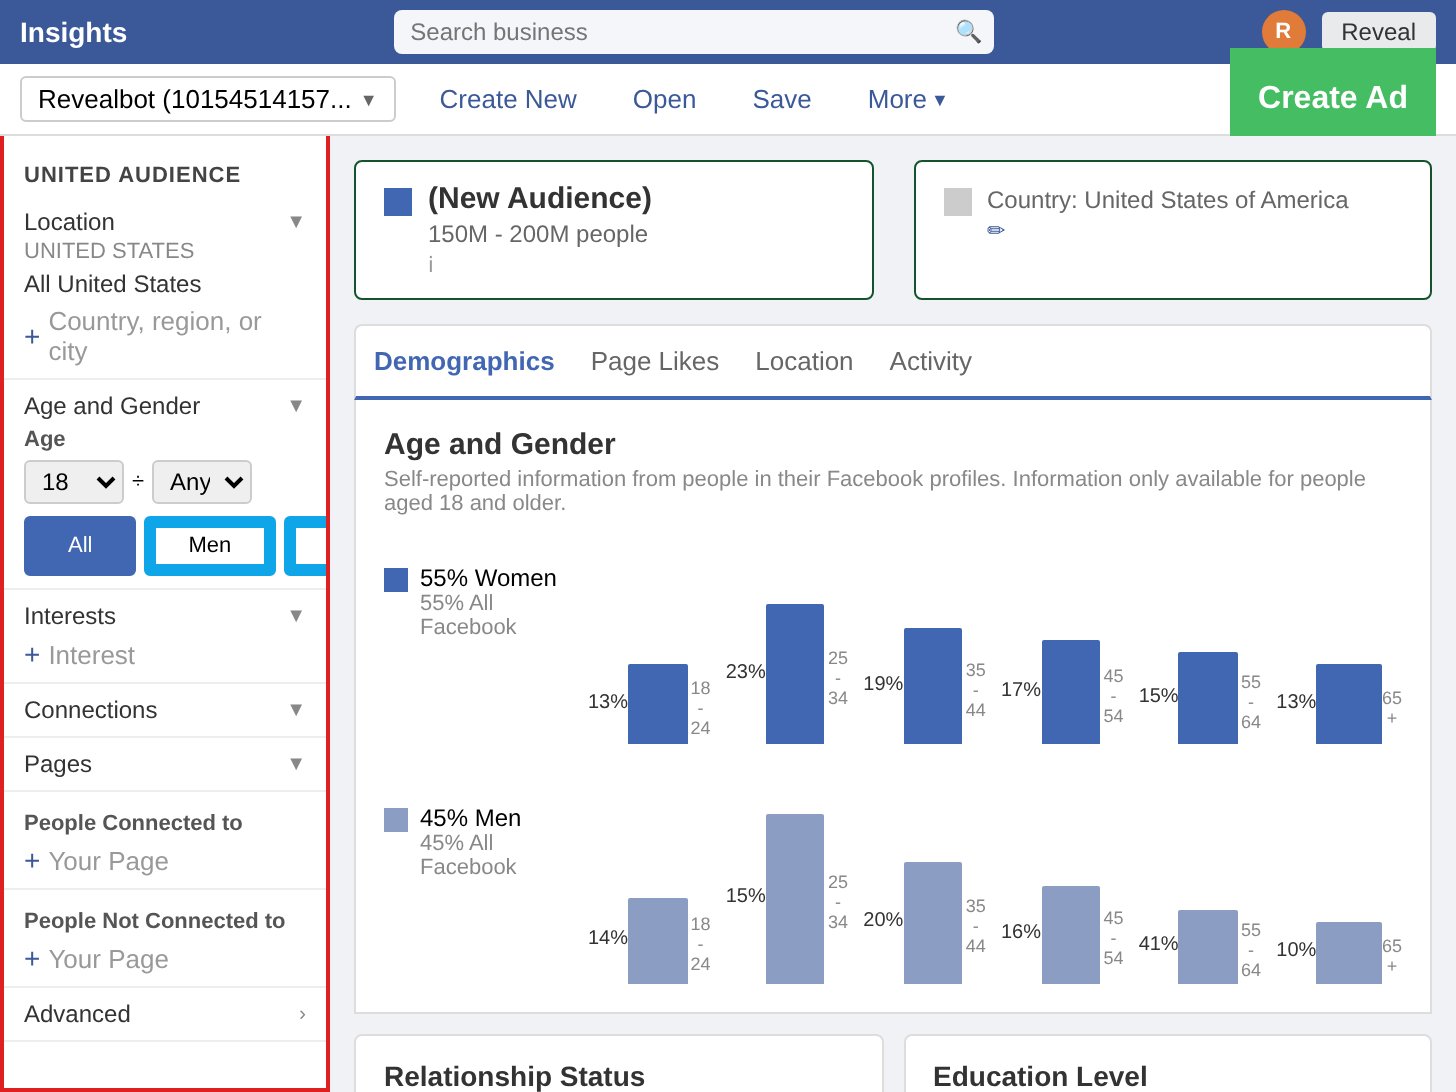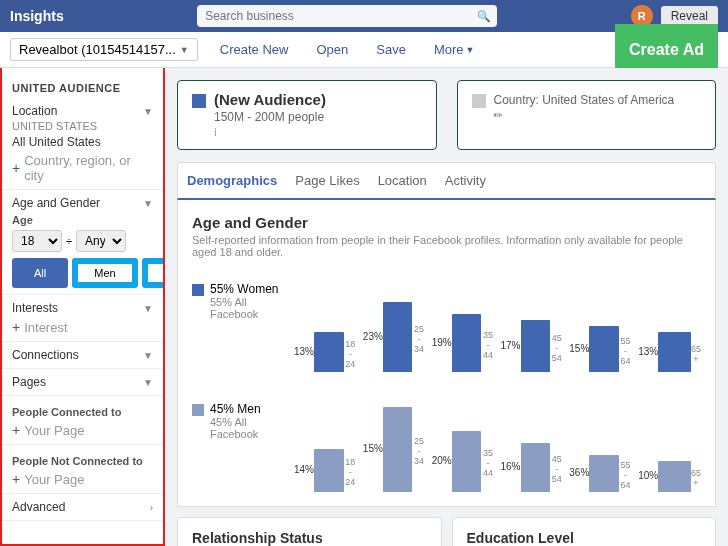--- a/index.html
+++ b/index.html
@@ -614,21 +614,21 @@
       <span class="bar-pct">20%</span>
       <div class="bar light" style="height:61px;"></div>
       <span class="bar-label">35 - 44</span>
     </div>
               <div class="bar-item">
       <span class="bar-pct">16%</span>
       <div class="bar light" style="height:49px;"></div>
       <span class="bar-label">45 - 54</span>
     </div>
               <div class="bar-item">
-      <span class="bar-pct">36%</span>
+      <span class="bar-pct">41%</span>
       <div class="bar light" style="height:37px;"></div>
       <span class="bar-label">55 - 64</span>
     </div>
               <div class="bar-item">
       <span class="bar-pct">10%</span>
       <div class="bar light" style="height:31px;"></div>
       <span class="bar-label">65 +</span>
     </div>
             </div>
         </div>

